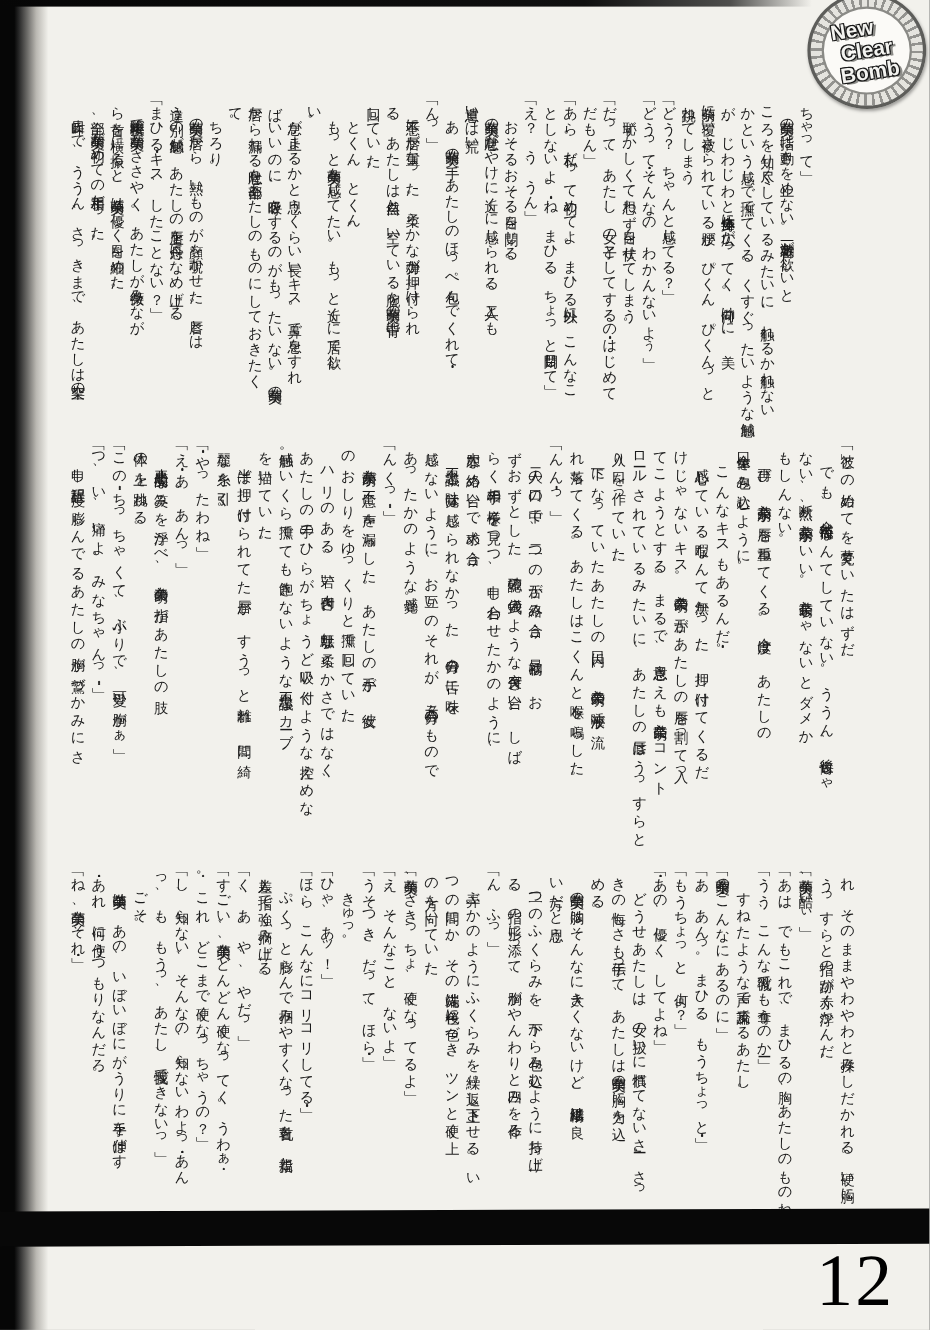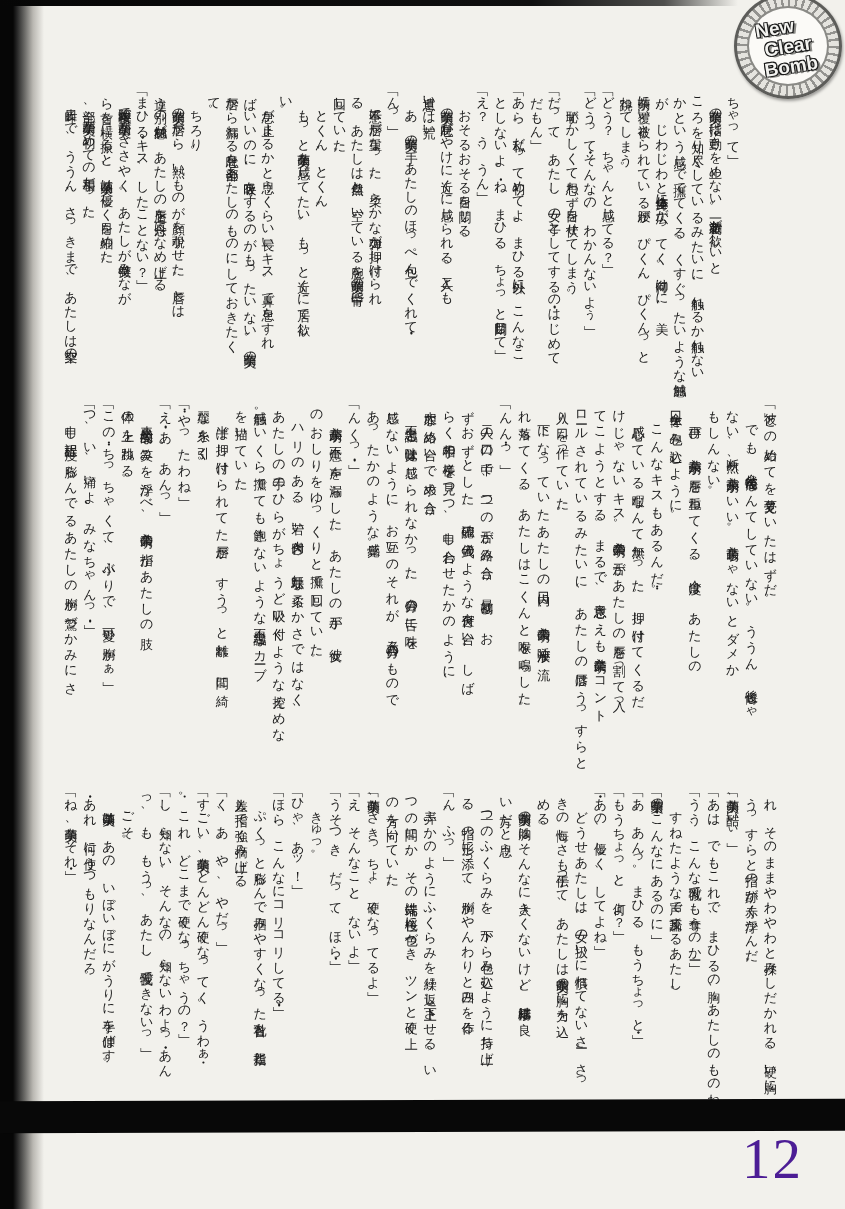--- a/index.html
+++ b/index.html
@@ -17,21 +17,21 @@
   .edge-top {
     position:absolute; left:0; top:0; width:738px; height:6px;
     background:linear-gradient(to right,#060606 0%,#101010 72%,#4f4f4d 90%,rgba(0,0,0,0) 100%);
   }
   .bottom-bar {
     position:absolute; left:-4px; top:1100px; width:853px; height:32px;
     background:#080808; transform:rotate(-0.18deg); border-radius:3px;
   }
   .page-number {
     position:absolute; left:742px; top:1126px;
-    font-size:57px; color:#4c1d95; letter-spacing:2px;
+    font-size:67px; color:#000000; letter-spacing:2px;
     font-family:"Liberation Serif","DejaVu Serif",serif;
   }
   
   .logo { position:absolute; top:-7px; right:3px; width:108px; height:106px; }
   .logo-ring {
     position:absolute; inset:0; border-radius:50%;
     border:3px solid #5d5d5a;
     background:repeating-conic-gradient(rgba(70,70,68,.55) 0 3deg, rgba(228,227,222,.95) 3deg 9deg);
     box-shadow:1px 2px 3px rgba(0,0,0,.35);
   }

